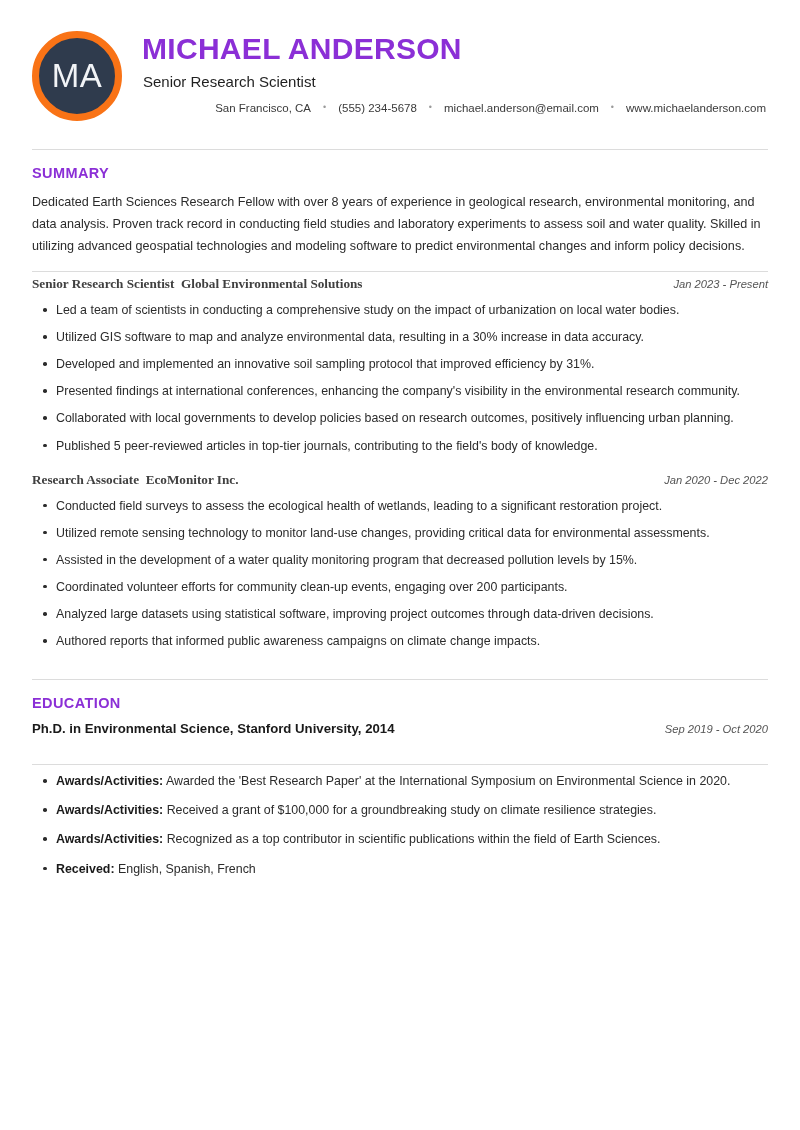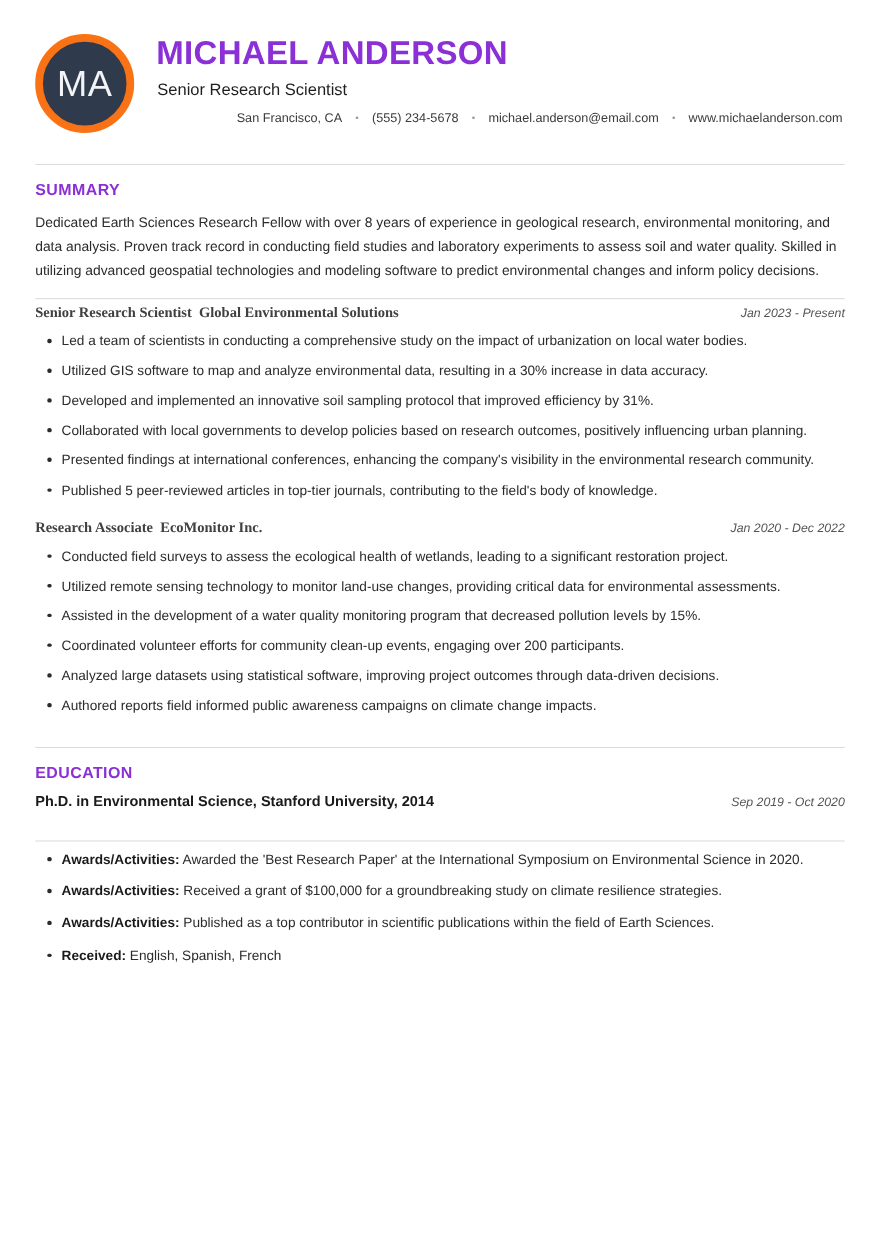--- a/index.html
+++ b/index.html
@@ -257,38 +257,38 @@
 
     <div class="entry">
       <div class="entry-head">
         <div class="entry-heading">Senior Research Scientist  Global Environmental Solutions</div>
         <div class="entry-date">Jan 2023 - Present</div>
       </div>
       <ul class="bullets">
         <li>Led a team of scientists in conducting a comprehensive study on the impact of urbanization on local water bodies.</li>
         <li>Utilized GIS software to map and analyze environmental data, resulting in a 30% increase in data accuracy.</li>
         <li>Developed and implemented an innovative soil sampling protocol that improved efficiency by 31%.</li>
+        <li>Presented findings at international conferences, enhancing the company's visibility in the environmental research community.</li>
         <li>Collaborated with local governments to develop policies based on research outcomes, positively influencing urban planning.</li>
-        <li>Presented findings at international conferences, enhancing the company's visibility in the environmental research community.</li>
         <li>Published 5 peer-reviewed articles in top-tier journals, contributing to the field's body of knowledge.</li>
       </ul>
     </div>
 
     <div class="entry">
       <div class="entry-head">
         <div class="entry-heading">Research Associate  EcoMonitor Inc.</div>
         <div class="entry-date">Jan 2020 - Dec 2022</div>
       </div>
       <ul class="bullets">
         <li>Conducted field surveys to assess the ecological health of wetlands, leading to a significant restoration project.</li>
         <li>Utilized remote sensing technology to monitor land-use changes, providing critical data for environmental assessments.</li>
         <li>Assisted in the development of a water quality monitoring program that decreased pollution levels by 15%.</li>
         <li>Coordinated volunteer efforts for community clean-up events, engaging over 200 participants.</li>
         <li>Analyzed large datasets using statistical software, improving project outcomes through data-driven decisions.</li>
-        <li>Authored reports field informed public awareness campaigns on climate change impacts.</li>
+        <li>Authored reports that informed public awareness campaigns on climate change impacts.</li>
       </ul>
     </div>
   </div>
 
   <div class="section" style="margin-top:14px;">
     <hr class="rule">
     <div class="section-title">EDUCATION</div>
     <div class="edu-head">
       <div class="edu-heading">Ph.D. in Environmental Science, Stanford University, 2014</div>
       <div class="entry-date">Sep 2019 - Oct 2020</div>
@@ -298,21 +298,21 @@
   <div class="section" style="margin-top:14px;">
     <hr class="rule">
     <ul class="info-list">
       <li>
         <span class="info-label">Awards/Activities:</span><span class="info-value"> Awarded the 'Best Research Paper' at the International Symposium on Environmental Science in 2020.</span>
       </li>
       <li>
         <span class="info-label">Awards/Activities:</span><span class="info-value"> Received a grant of $100,000 for a groundbreaking study on climate resilience strategies.</span>
       </li>
       <li>
-        <span class="info-label">Awards/Activities:</span><span class="info-value"> Published as a top contributor in scientific publications within the field of Earth Sciences.</span>
+        <span class="info-label">Awards/Activities:</span><span class="info-value"> Recognized as a top contributor in scientific publications within the field of Earth Sciences.</span>
       </li>
       <li>
         <span class="info-label">Received:</span><span class="info-value"> English,  Spanish,  French</span>
       </li>
     </ul>
   </div>
 
 </div>
 
 </body></html>

